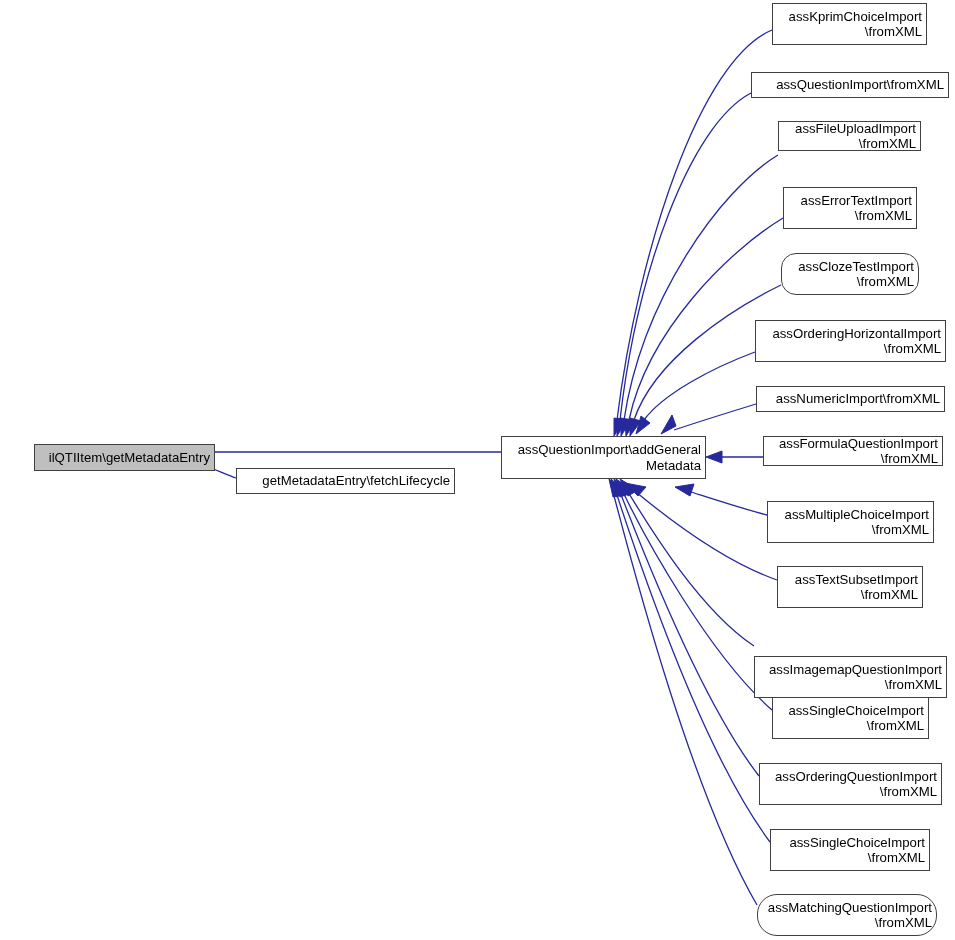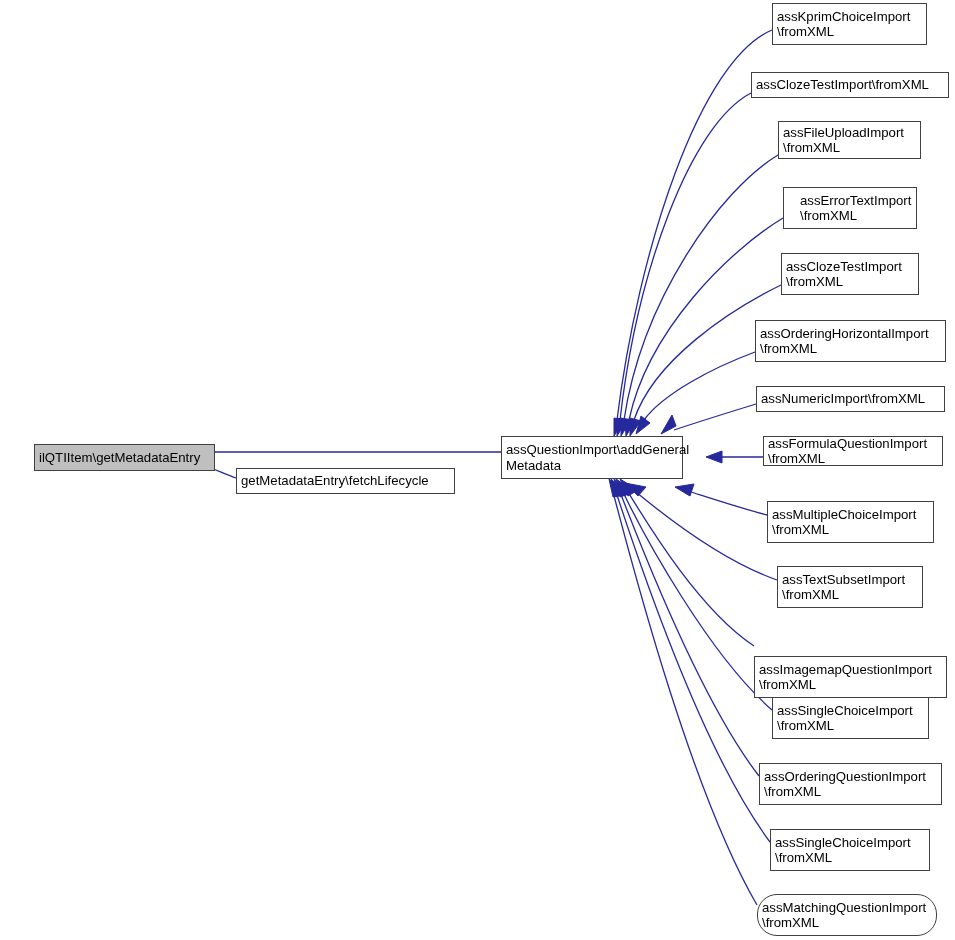--- a/index.html
+++ b/index.html
@@ -25,21 +25,21 @@
     width: 955px;
     height: 940px;
     pointer-events: none;
   }
   .node {
     position: absolute;
     box-sizing: border-box;
     display: flex;
     align-items: center;
     justify-content: center;
-    text-align: left;
+    text-align: right;
     background: #ffffff;
     border: 1px solid #404040;
     color: #000000;
     font-size: 13.2px;
     line-height: 15.5px;
     letter-spacing: 0px;
     white-space: pre-line;
     cursor: default;
   }
   .node.current {
@@ -125,30 +125,30 @@
       </g>
       <g>
         <path d="M 757 905 C 690 790 630 556 613 492" fill="none" stroke="#26299c" stroke-width="1.3"></path>
         <path d="M 609 479 l 4 18 l 12 -3 z Z" fill="#26299c" stroke="#26299c" stroke-width="1"></path>
       </g>
     </svg>
 
   <div id="node-layer">
       <div class="node current" style="left: 5px; top: 444px; width: 181px; height: 27px; margin-left: 29px;"><span class="node-label">ilQTIItem\getMetadataEntry</span></div>
       <div class="node" style="left: 236px; top: 468px; width: 219px; height: 26px;"><span class="node-label">getMetadataEntry\fetchLifecycle</span></div>
-      <div class="node" style="left: 501px; top: 436px; width: 182px; height: 43px;"><span class="node-label">assQuestionImport\addGeneral
+      <div class="node" style="left: 501px; top: 436px; width: 205px; height: 43px;"><span class="node-label">assQuestionImport\addGeneral
 Metadata</span></div>
       <div class="node" style="left: 772px; top: 3px; width: 155px; height: 42px;"><span class="node-label">assKprimChoiceImport
 \fromXML</span></div>
-      <div class="node" style="left: 751px; top: 72px; width: 198px; height: 26px;"><span class="node-label">assClozeTestImport\fromXML</span></div>
-      <div class="node" style="left: 778px; top: 121px; width: 143px; height: 38px;"><span class="node-label">assFileUploadImport
+      <div class="node" style="left: 751px; top: 72px; width: 198px; height: 26px;"><span class="node-label">assQuestionImport\fromXML</span></div>
+      <div class="node" style="left: 778px; top: 121px; width: 143px; height: 30px;"><span class="node-label">assFileUploadImport
 \fromXML</span></div>
       <div class="node" style="left: 783px; top: 187px; width: 134px; height: 42px; padding-left: 12px;"><span class="node-label">assErrorTextImport
 \fromXML</span></div>
-      <div class="node" style="left: 781px; top: 253px; width: 138px; height: 42px;"><span class="node-label">assClozeTestImport
+      <div class="node" style="left: 781px; top: 253px; width: 138px; height: 42px; border-radius: 15px;"><span class="node-label">assClozeTestImport
 \fromXML</span></div>
       <div class="node" style="left: 755px; top: 320px; width: 191px; height: 42px;"><span class="node-label">assOrderingHorizontalImport
 \fromXML</span></div>
       <div class="node" style="left: 756px; top: 386px; width: 189px; height: 26px;"><span class="node-label">assNumericImport\fromXML</span></div>
       <div class="node" style="left: 763px; top: 436px; width: 180px; height: 30px;"><span class="node-label">assFormulaQuestionImport
 \fromXML</span></div>
       <div class="node" style="left: 767px; top: 501px; width: 167px; height: 42px;"><span class="node-label">assMultipleChoiceImport
 \fromXML</span></div>
       <div class="node" style="left: 777px; top: 566px; width: 146px; height: 42px;"><span class="node-label">assTextSubsetImport
 \fromXML</span></div>

